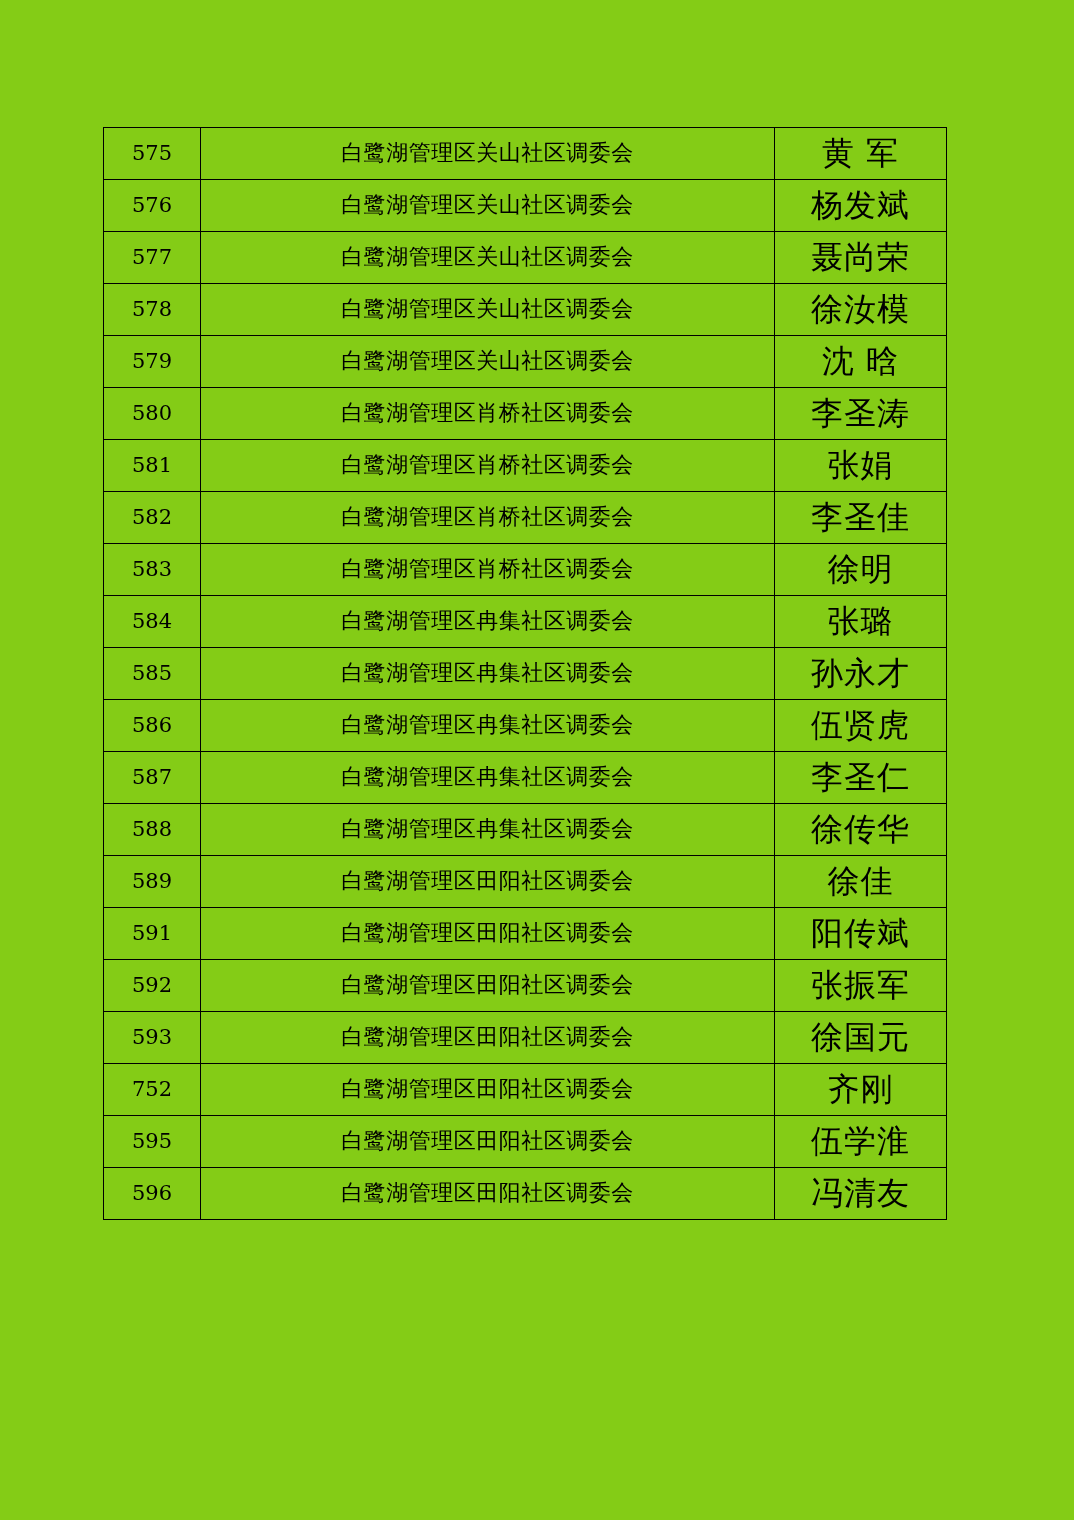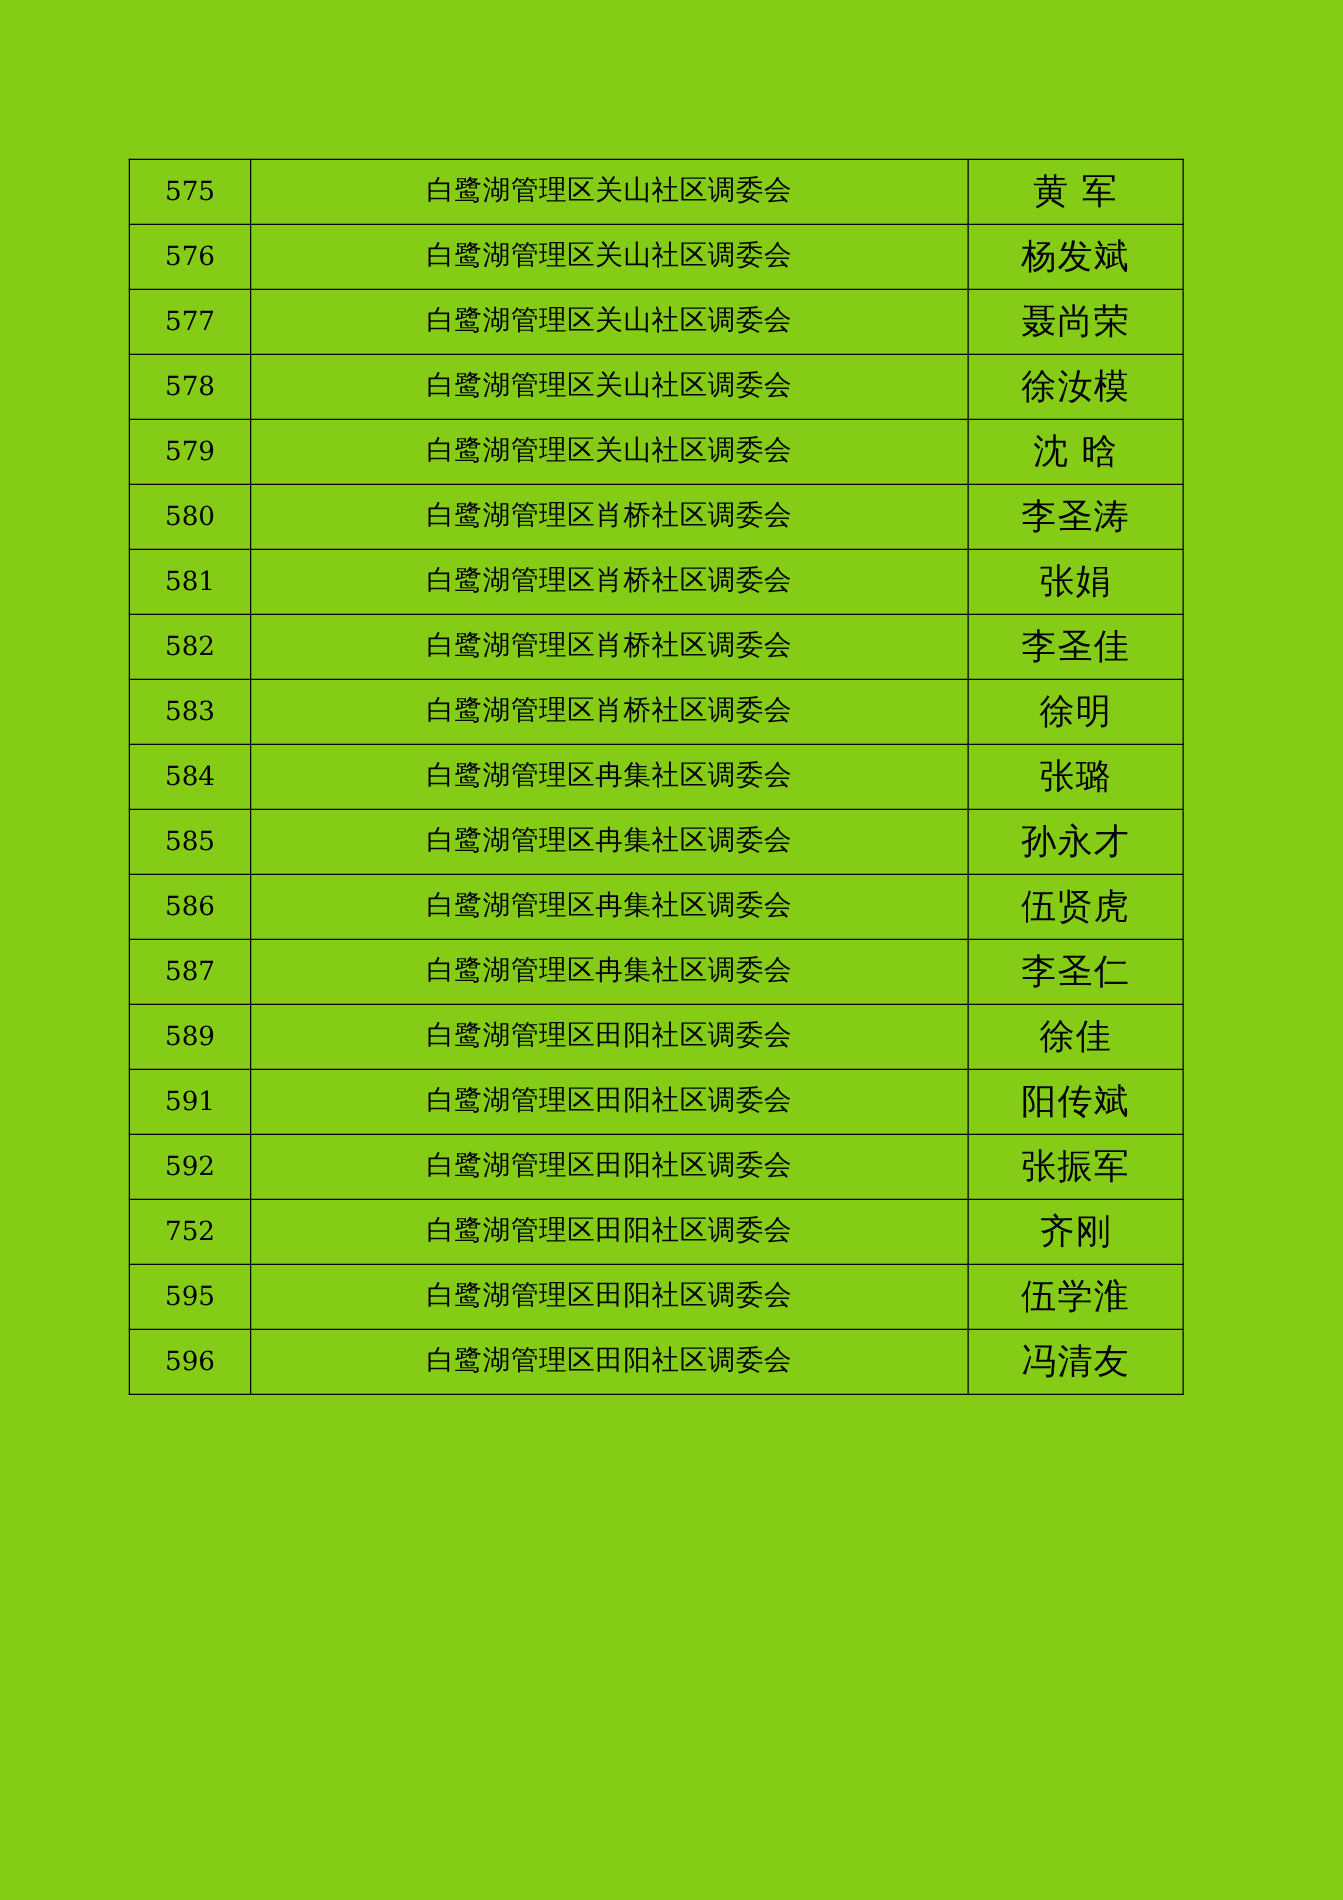--- a/index.html
+++ b/index.html
@@ -48,21 +48,21 @@
     font-family: "DejaVu Serif", "Liberation Serif", serif;
   }
   td.col-org {
     width: 573px;
     font-size: 22px;
     letter-spacing: 0.5px;
     margin-left: 28px;
   }
   td.col-name {
     width: 171px;
-    font-size: 28px;
+    font-size: 32px;
     letter-spacing: 1px;
   }
 </style>
 </head>
 <body>
 
 <div class="page">
   <div class="table-wrap">
     <table class="roster">
       <tbody>
@@ -125,33 +125,43 @@
             <td class="col-index">586</td>
             <td class="col-org">白鹭湖管理区冉集社区调委会</td>
             <td class="col-name">伍贤虎</td>
           </tr>
           <tr>
             <td class="col-index">587</td>
             <td class="col-org">白鹭湖管理区冉集社区调委会</td>
             <td class="col-name">李圣仁</td>
           </tr>
           <tr>
+            <td class="col-index">588</td>
+            <td class="col-org">白鹭湖管理区冉集社区调委会</td>
+            <td class="col-name">徐传华</td>
+          </tr>
+          <tr>
             <td class="col-index">589</td>
             <td class="col-org">白鹭湖管理区田阳社区调委会</td>
             <td class="col-name">徐佳</td>
           </tr>
           <tr>
             <td class="col-index">591</td>
             <td class="col-org">白鹭湖管理区田阳社区调委会</td>
             <td class="col-name">阳传斌</td>
           </tr>
           <tr>
             <td class="col-index">592</td>
             <td class="col-org">白鹭湖管理区田阳社区调委会</td>
             <td class="col-name">张振军</td>
+          </tr>
+          <tr>
+            <td class="col-index">593</td>
+            <td class="col-org">白鹭湖管理区田阳社区调委会</td>
+            <td class="col-name">徐国元</td>
           </tr>
           <tr>
             <td class="col-index">752</td>
             <td class="col-org">白鹭湖管理区田阳社区调委会</td>
             <td class="col-name">齐刚</td>
           </tr>
           <tr>
             <td class="col-index">595</td>
             <td class="col-org">白鹭湖管理区田阳社区调委会</td>
             <td class="col-name">伍学淮</td>

